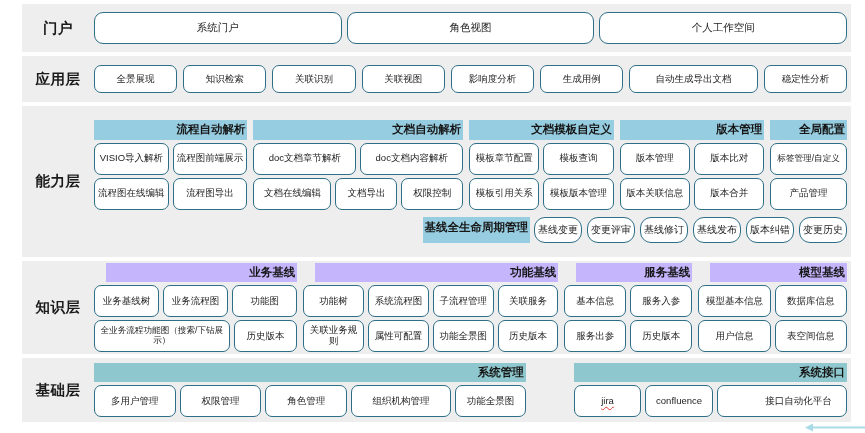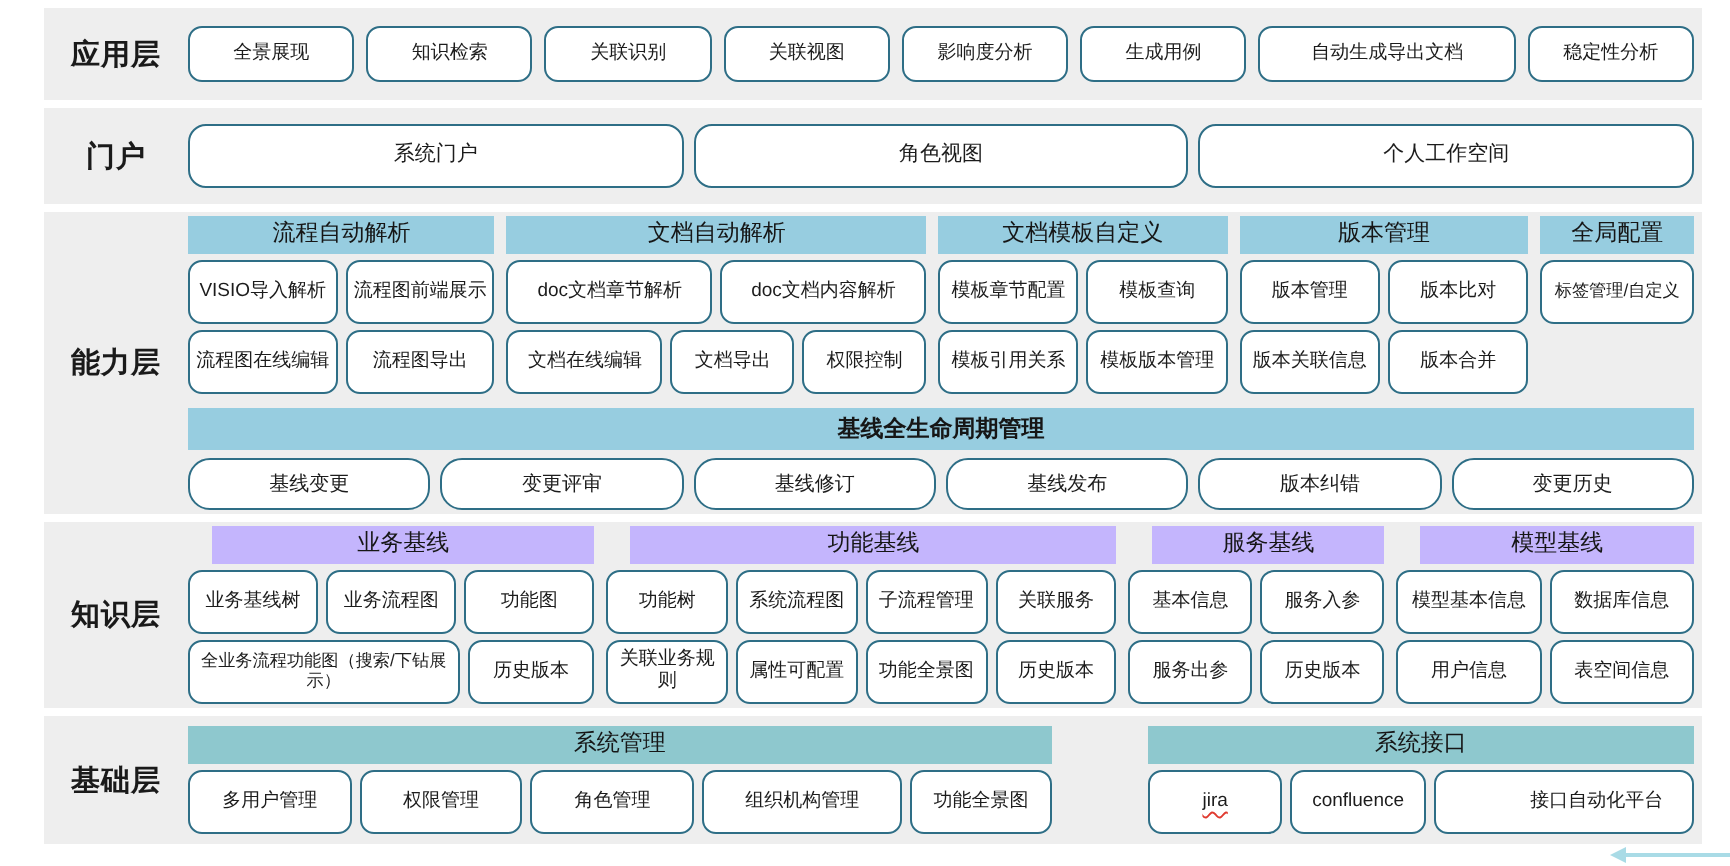--- a/index.html
+++ b/index.html
@@ -70,37 +70,37 @@
   .portal-row .pill { height: 32px; flex: 1 1 0; }
 
   
   .app-row { gap: 6px; }
   .app-row .pill { height: 28px; flex: 1 1 0; }
 
   
   .groups { display: flex; gap: 6px; align-items: flex-start; width: 100%; }
   .group { display: flex; flex-direction: column; gap: 3px; min-width: 0; }
   .group-head {
-    text-align: center;
+    text-align: right;
     font-size: 11.5px;
-    font-weight: normal;
+    font-weight: bold;
     color: #161616;
     padding: 3px 2px;
     line-height: 1.15;
   }
   .cap .group-head { background: #97cde0; }
   .know .group-head { background: #c4b5fd; margin-left: 12px; }
   .base .group-head { background: #8ec8ce; }
 
   .group-rows { display: flex; flex-direction: column; gap: 3px; }
   .group-rows .row { gap: 4px; }
   .group-rows .pill { height: 32px; flex: 1 1 0; }
 
   
-  .fullband { display: flex; flex-direction: column; gap: 4px; width: 100%; justify-content: flex-end; }
+  .fullband { display: flex; flex-direction: row; gap: 4px; width: 100%; justify-content: flex-end; }
   .fullband .band-head {
     background: #97cde0;
     text-align: center;
     font-size: 11.5px;
     font-weight: bold;
     color: #161616;
     padding: 3px 2px;
   }
   .fullband .row .pill { height: 26px; flex: 1 1 0; font-size: 10px; border-radius: 11px; }
 
@@ -113,48 +113,48 @@
   }
   .jira-underline {
     text-decoration: underline wavy #e03a2f;
     text-underline-offset: 2px;
   }
 </style>
 </head>
 <body>
 
 <div id="diagram">
+
+  <div class="layer" style="height:48px;">
+    <div class="layer-label">门户</div>
+    <div class="layer-body">
+      <div class="row portal-row">
+        <div class="pill big">系统门户</div>
+        <div class="pill big">角色视图</div>
+        <div class="pill big">个人工作空间</div>
+      </div>
+    </div>
+  </div>
 
   <div class="layer" style="height:46px;">
     <div class="layer-label">应用层</div>
     <div class="layer-body">
       <div class="row app-row">
         <div class="pill">全景展现</div>
         <div class="pill">知识检索</div>
         <div class="pill">关联识别</div>
         <div class="pill">关联视图</div>
         <div class="pill">影响度分析</div>
         <div class="pill">生成用例</div>
         <div class="pill" style="flex-grow:1.6;">自动生成导出文档</div>
         <div class="pill">稳定性分析</div>
       </div>
     </div>
   </div>
 
-  <div class="layer" style="height:48px;">
-    <div class="layer-label">门户</div>
-    <div class="layer-body">
-      <div class="row portal-row">
-        <div class="pill big">系统门户</div>
-        <div class="pill big">角色视图</div>
-        <div class="pill big">个人工作空间</div>
-      </div>
-    </div>
-  </div>
-
   <div class="layer cap" style="height:151px;">
     <div class="layer-label">能力层</div>
     <div class="layer-body">
 
       <div class="groups">
 
         <div class="group" style="flex:1.72 1 0;">
           <div class="group-head">流程自动解析</div>
           <div class="group-rows">
             <div class="row">
@@ -209,20 +209,23 @@
               <div class="pill">版本合并</div>
             </div>
           </div>
         </div>
 
         <div class="group" style="flex:0.86 1 0;">
           <div class="group-head">全局配置</div>
           <div class="group-rows">
             <div class="row">
               <div class="pill" style="font-size:8.6px;">标签管理/自定义</div>
+            </div>
+            <div class="row">
+              <div class="pill">产品管理</div>
             </div>
           </div>
         </div>
       </div>
 
       <div class="fullband" style="margin-top:3px;">
         <div class="band-head">基线全生命周期管理</div>
         <div class="row">
           <div class="pill">基线变更</div>
           <div class="pill">变更评审</div>

